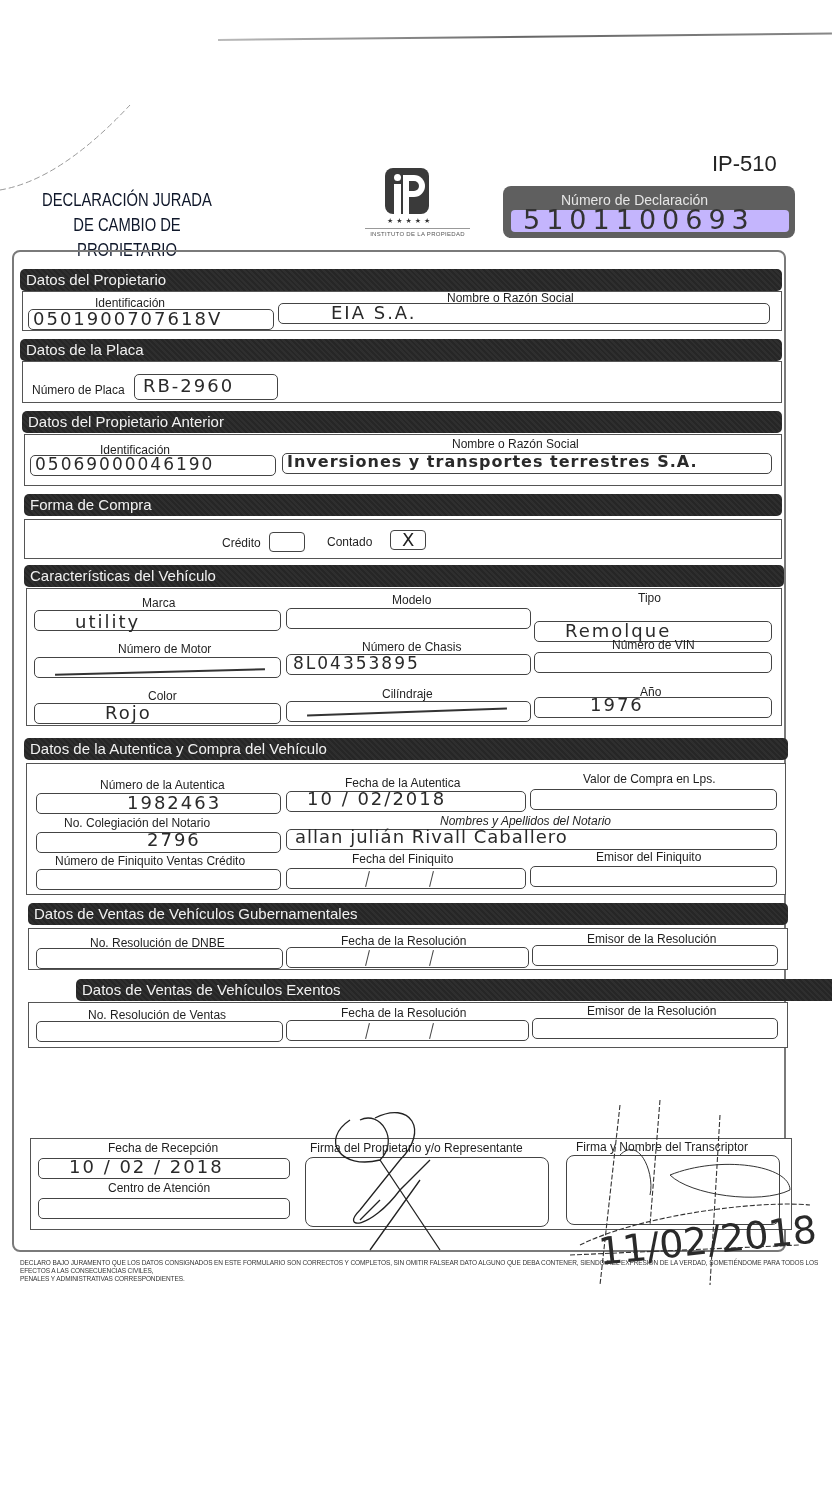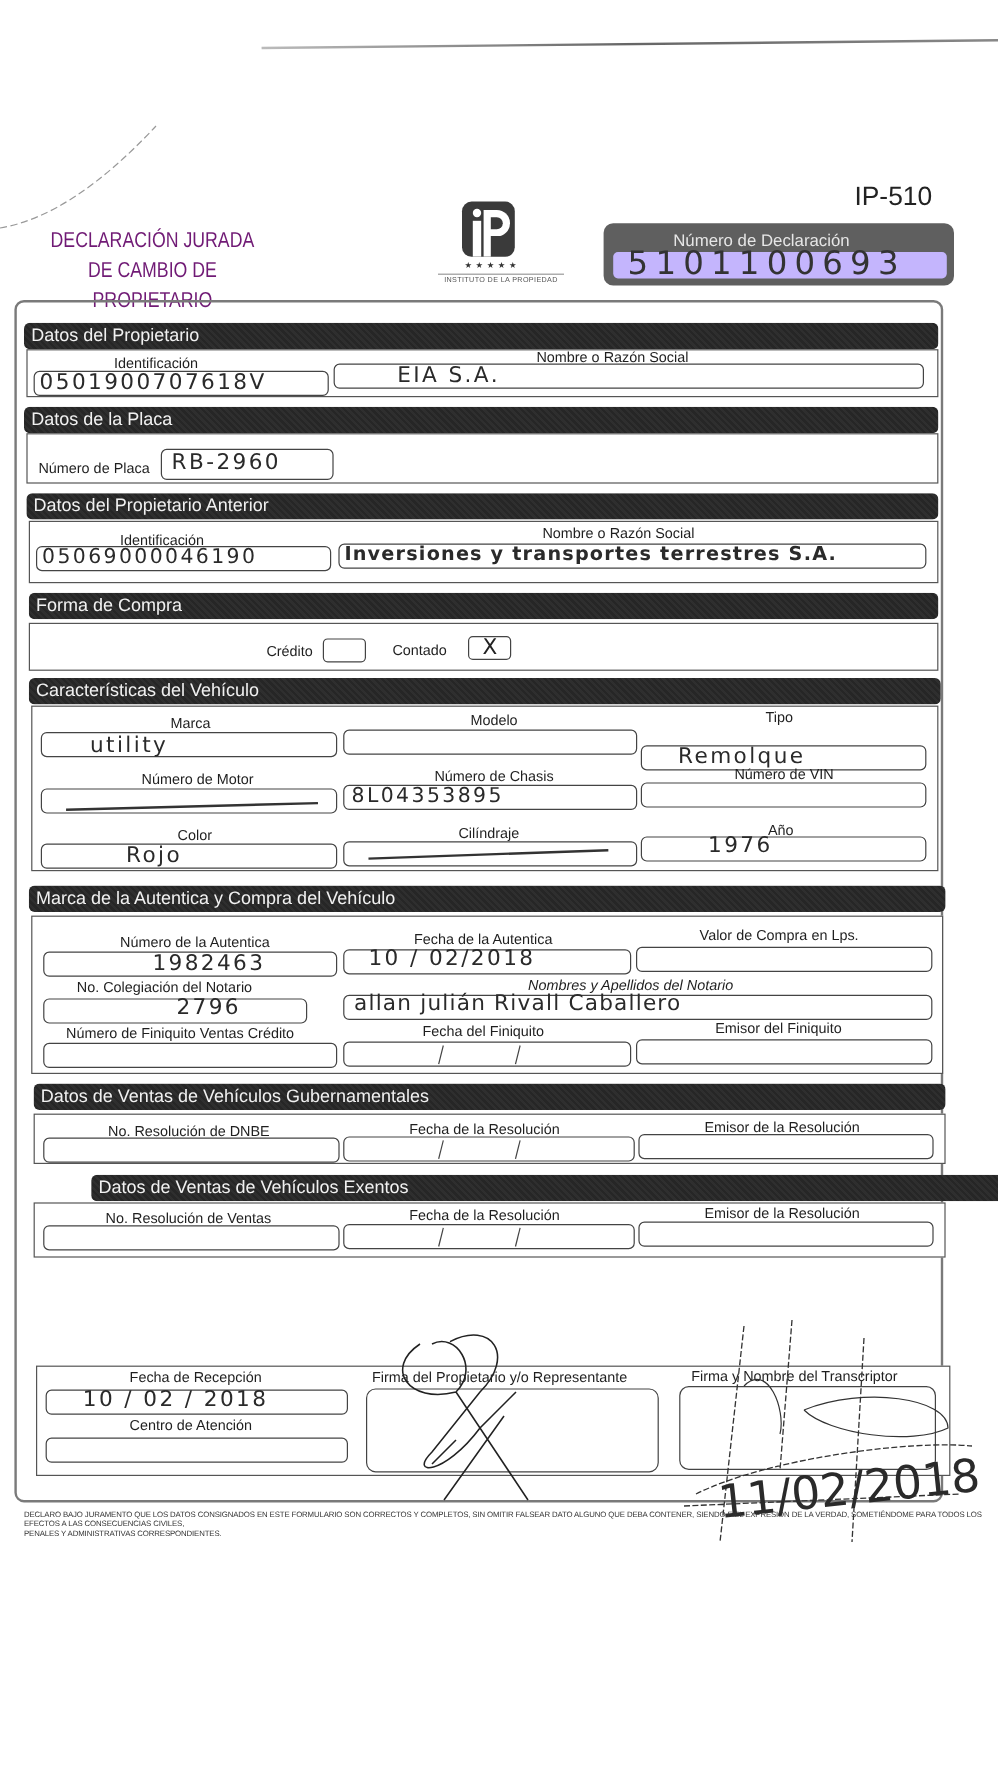--- a/index.html
+++ b/index.html
@@ -5,21 +5,21 @@
   * { box-sizing: border-box; margin: 0; padding: 0; }
   html, body { width: 832px; height: 1485px; background: #ffffff; overflow: hidden; }
   body { position: relative; font-family: "Liberation Sans", "DejaVu Sans", sans-serif; color: #1a1a1a; }
   .hand { font-family: "DejaVu Sans", sans-serif; color: #2a2a2a; font-weight: normal; letter-spacing: 2px; }
 
   
   .scan-line-top { position: absolute; left: 218px; top: 39px; width: 614px; height: 2px; background: linear-gradient(90deg, #bbb, #666 50%, #888); transform: rotate(-0.6deg); transform-origin: left; }
   .scan-curve { position: absolute; left: 0; top: 80px; width: 260px; height: 120px; }
 
   .ip-code { position: absolute; left: 712px; top: 151px; font-size: 22px; color: #222; }
-  .doc-title { position: absolute; left: 22px; top: 188px; font-size: 18px; line-height: 25px; color: #701a75; text-align: center; width: 210px; }
+  .doc-title { position: absolute; left: 22px; top: 188px; font-size: 18px; line-height: 25px; color: #0f172a; text-align: center; width: 210px; }
   .doc-title span { display: block; transform: scaleX(0.82); }
 
   .logo { position: absolute; left: 365px; top: 165px; width: 105px; height: 80px; text-align: center; }
   .logo-mark { position: absolute; left: 20px; top: 3px; width: 44px; height: 46px; background: #3a3a3a; border-radius: 8px; overflow: hidden; }
   .logo-mark .i-bar { position: absolute; left: 9px; top: 16px; width: 7px; height: 30px; background: #fff; }
   .logo-mark .i-dot { position: absolute; left: 9px; top: 6px; width: 7px; height: 7px; background: #fff; border-radius: 50%; }
   .logo-mark .p-bowl { position: absolute; left: 20px; top: 7px; width: 20px; height: 22px; border: 6px solid #fff; border-radius: 0 12px 12px 0; border-left: none; }
   .logo-mark .p-stem { position: absolute; left: 18px; top: 7px; width: 6px; height: 39px; background: #fff; }
   .logo-stars { position: absolute; left: 22px; top: 52px; font-size: 7px; color: #333; letter-spacing: 3px; }
   .logo-rule { position: absolute; left: 0; top: 63px; width: 105px; height: 1px; background: #999; }
@@ -159,39 +159,39 @@
 <div class="field" style="left:34px; top:703px; width:247px;">
   <span class="val hand" style="left:70px; top:-2px;">Rojo</span>
 </div>
 <div class="field" style="left:286px; top:701px; width:245px;">
   <div class="dash-line" style="left:20px; top:9px; width:200px; transform:rotate(-2deg);"></div>
 </div>
 <div class="field" style="left:534px; top:697px; width:238px;">
   <span class="val hand" style="left:55px; top:-4px;">1976</span>
 </div>
 
-<div class="section-bar" style="left:24px; top:738px; width:764px;">Marca de la Autentica y Compra del Vehículo</div>
+<div class="section-bar" style="left:24px; top:738px; width:764px;">Datos de la Autentica y Compra del Vehículo</div>
 <div class="section-body" style="left:26px; top:763px; width:760px; height:132px;"></div>
 
 <div class="label" style="left:100px; top:778px;">Número de la Autentica</div>
 <div class="label" style="left:345px; top:776px;">Fecha de la Autentica</div>
 <div class="label" style="left:583px; top:772px;">Valor de Compra en Lps.</div>
 <div class="field" style="left:36px; top:793px; width:245px;">
   <span class="val hand" style="left:90px; top:-2px;">1982463</span>
 </div>
 <div class="field" style="left:286px; top:791px; width:240px;">
   <span class="val hand" style="left:20px; top:-4px;">10 / 02/2018</span>
 </div>
 <div class="field" style="left:530px; top:789px; width:247px;">
   <span class="val hand"></span>
 </div>
 
 <div class="label" style="left:64px; top:816px;">No. Colegiación del Notario</div>
 <div class="label" style="left:440px; top:814px;font-style:italic;">Nombres y Apellidos del Notario</div>
-<div class="field" style="left:36px; top:832px; width:220px;padding-left:48px;">
+<div class="field" style="left:36px; top:832px; width:245px;padding-left:48px;">
   <span class="val hand" style="left:110px; top:-4px;">2796</span>
 </div>
 <div class="field" style="left:286px; top:829px; width:491px;">
   <span class="val hand" style="left:8px; top:-4px; letter-spacing:1px;">allan julián Rivall Caballero</span>
 </div>
 
 <div class="label" style="left:55px; top:854px;">Número de Finiquito Ventas Crédito</div>
 <div class="label" style="left:352px; top:852px;">Fecha del Finiquito</div>
 <div class="label" style="left:596px; top:850px;">Emisor del Finiquito</div>
 <div class="field" style="left:36px; top:869px; width:245px;"></div>

